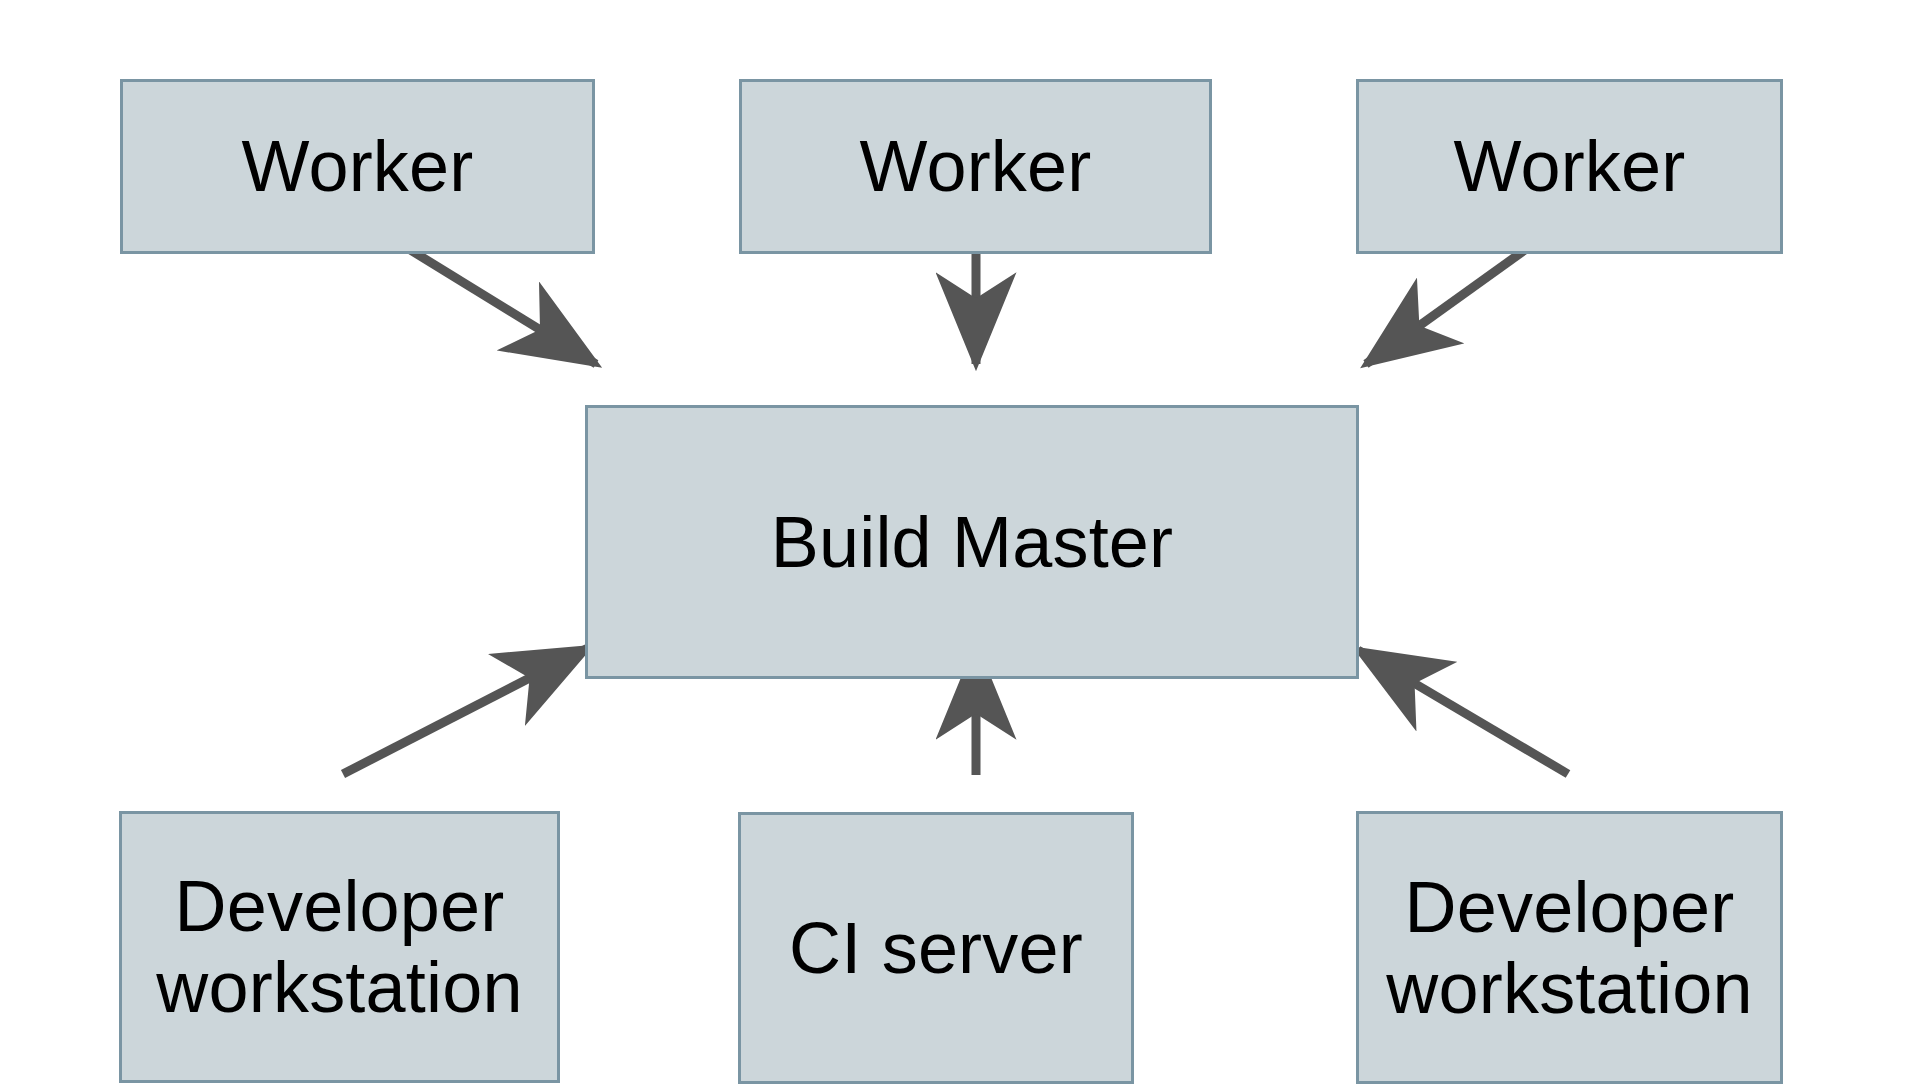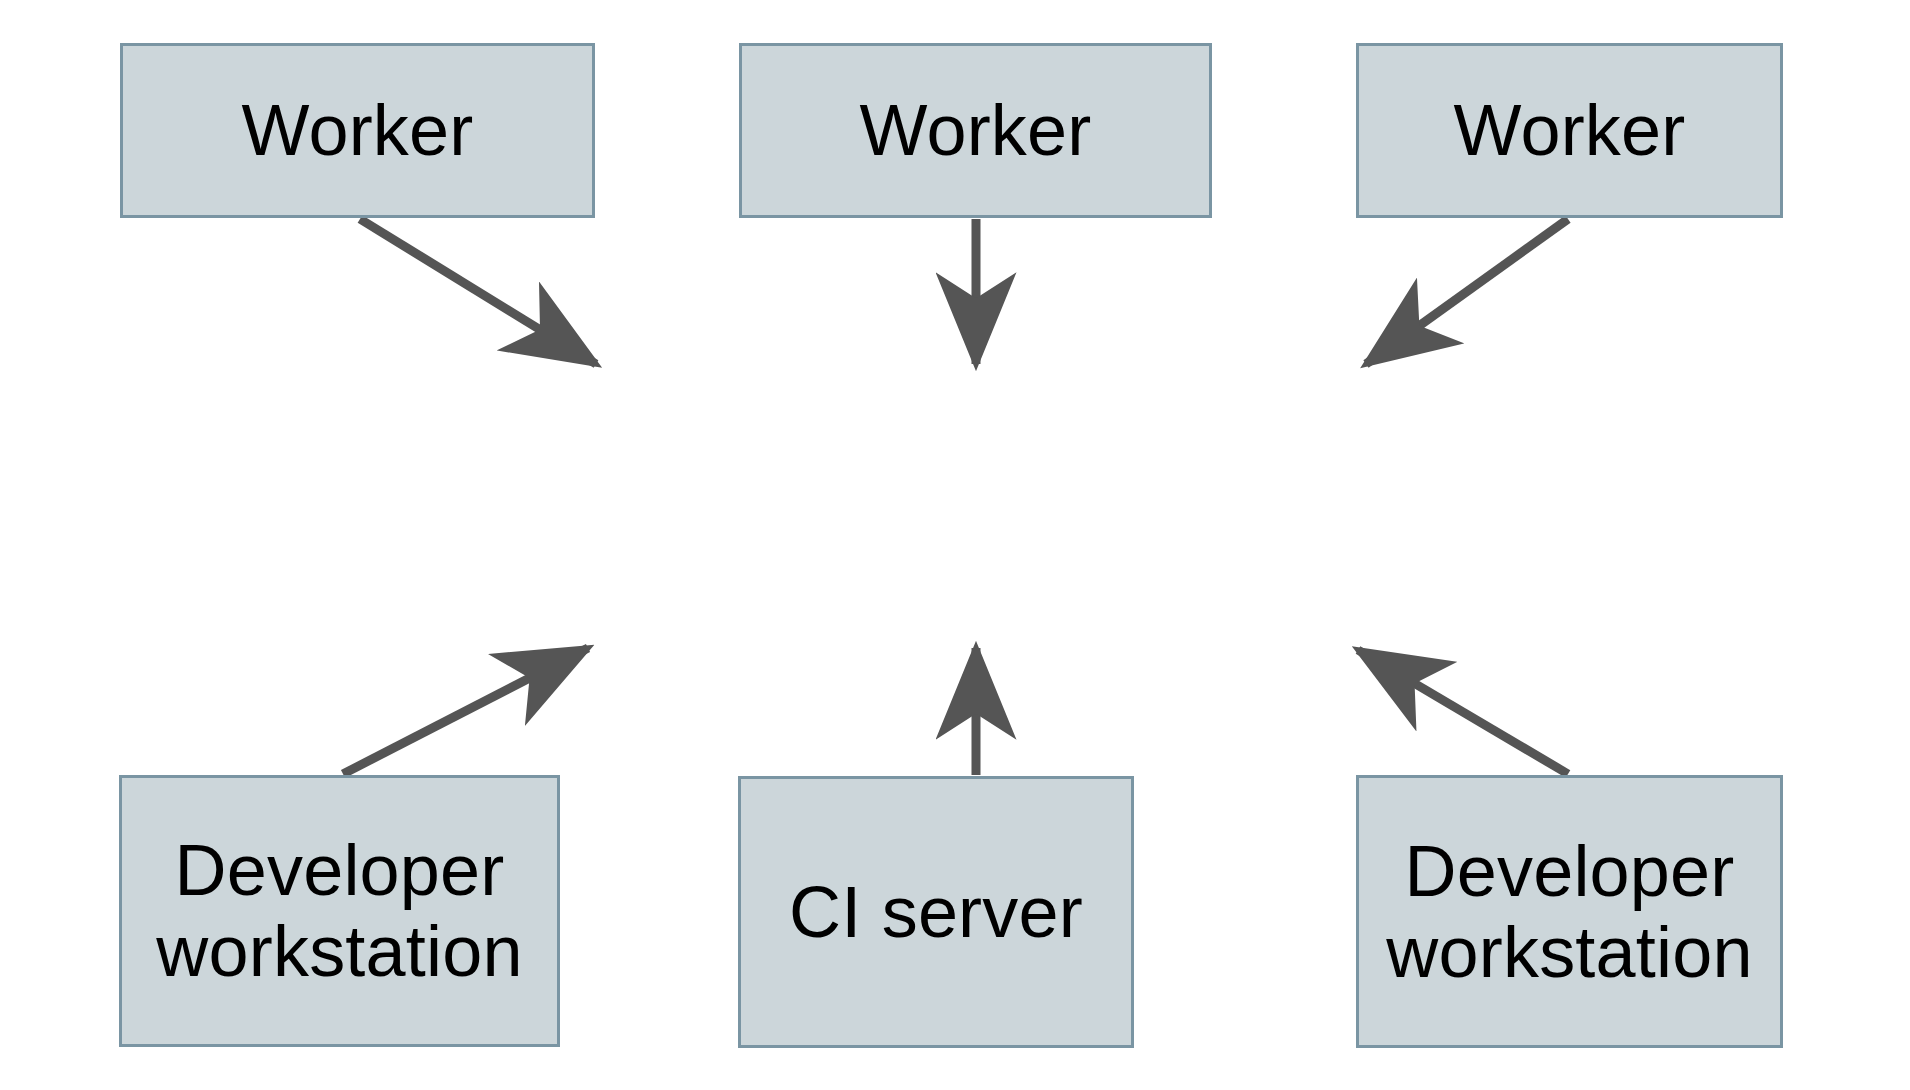--- a/index.html
+++ b/index.html
@@ -28,20 +28,21 @@
   }
   .node {
     position: absolute;
     box-sizing: border-box;
     background: #ccd6da;
     border: 3px solid #7a95a3;
     display: flex;
     align-items: center;
     justify-content: center;
     text-align: center;
+    margin-top: 36px;
   }
   .node-label {
     color: #000000;
     font-family: "Liberation Sans", sans-serif;
     font-weight: 400;
     font-size: 72px;
     line-height: 1.12;
     letter-spacing: 0.2px;
     white-space: pre-line;
     padding: 0 10px;
@@ -85,20 +86,23 @@
   </div>
 
   <div class="node" id="node-worker-2">
     <span class="node-label">Worker</span>
   </div>
 
   <div class="node" id="node-worker-3">
     <span class="node-label">Worker</span>
   </div>
 
+  <div class="node" id="node-build-master">
+    <span class="node-label">Build Master</span>
+  </div>
 
   <div class="node" id="node-dev-left">
     <span class="node-label">Developer
 workstation</span>
   </div>
 
   <div class="node" id="node-ci-server">
     <span class="node-label">CI server</span>
   </div>
 

